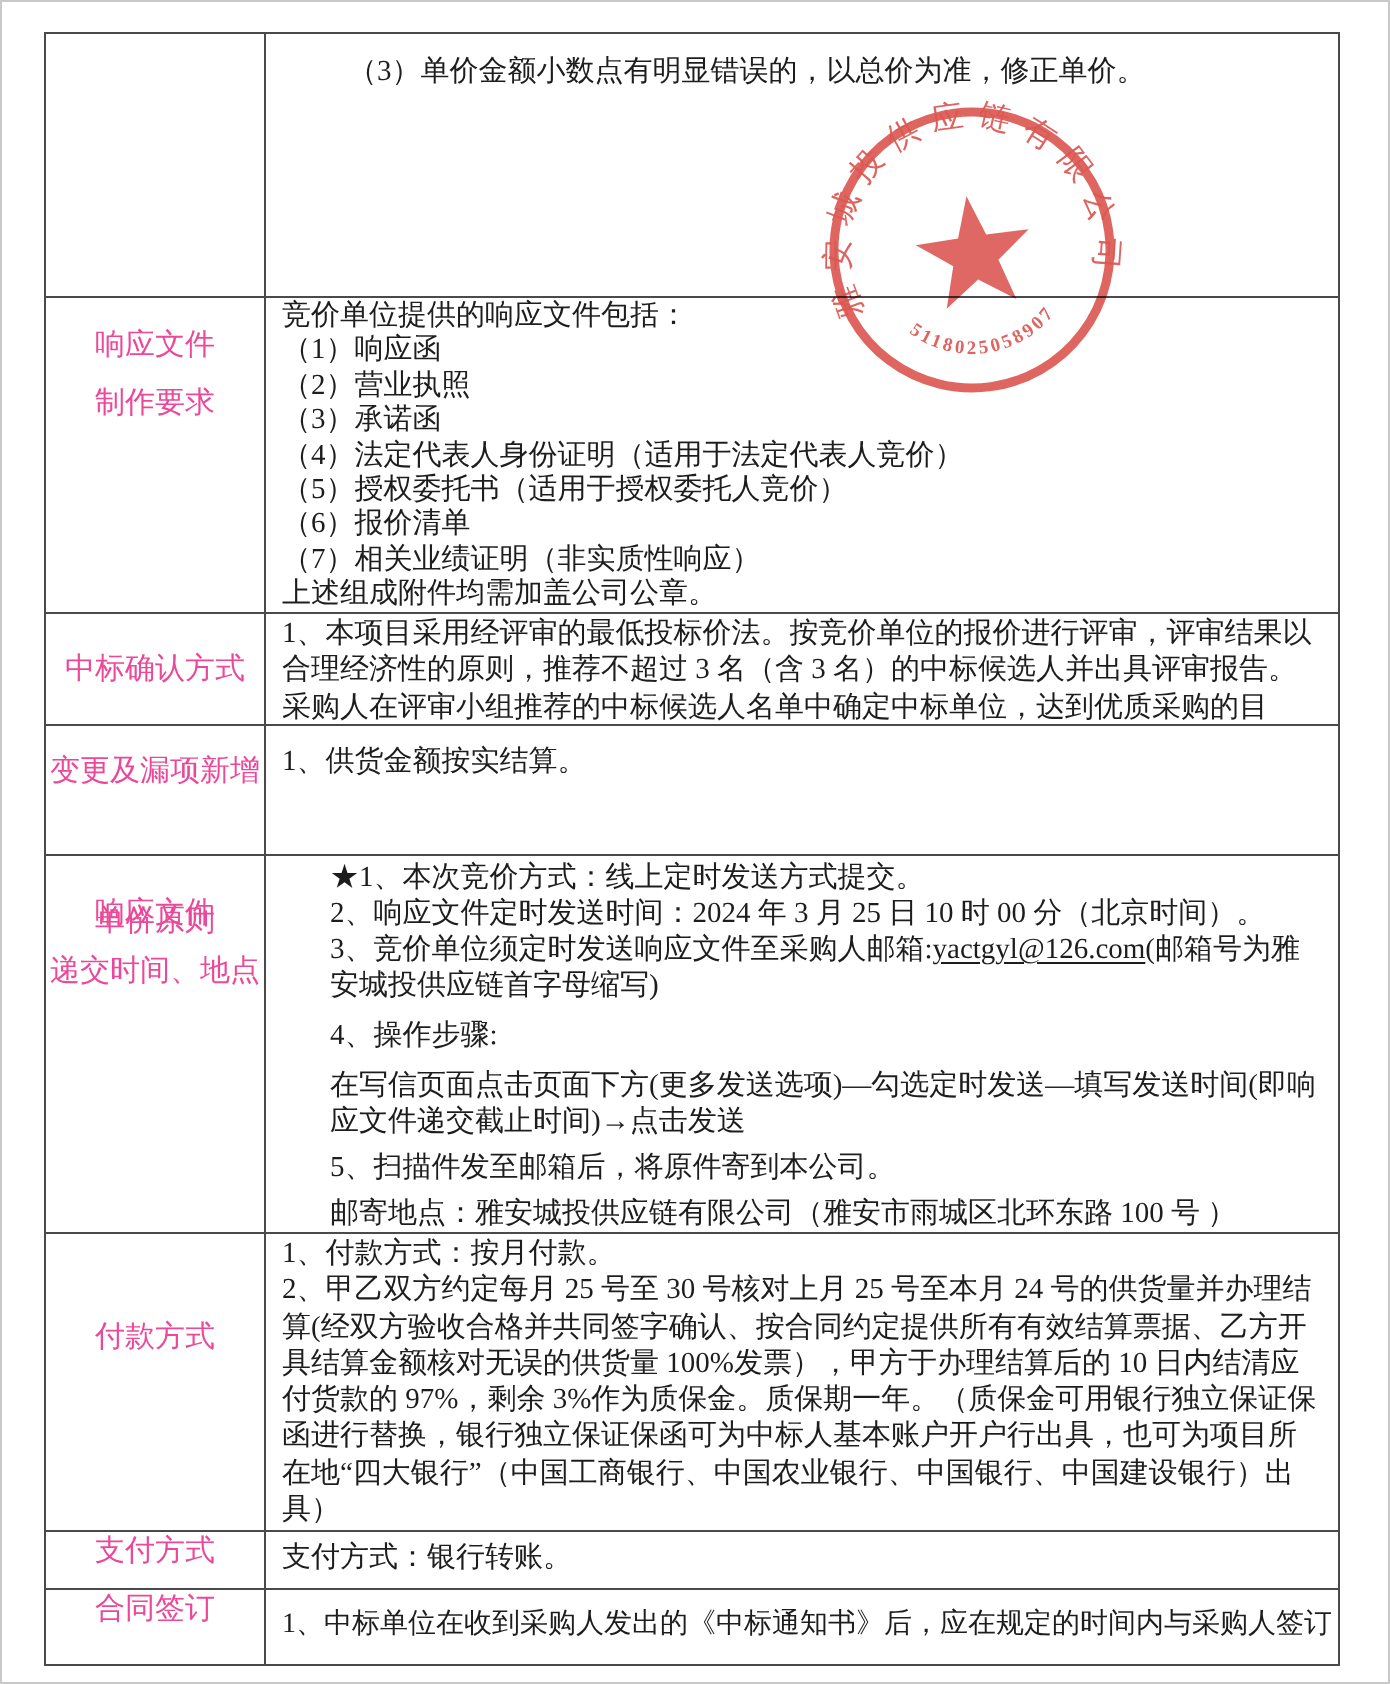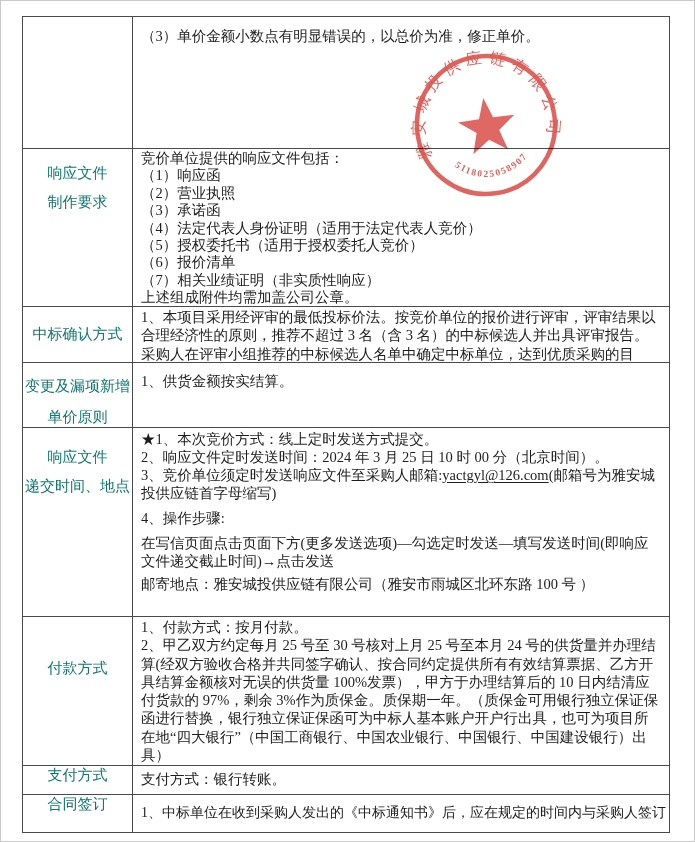--- a/index.html
+++ b/index.html
@@ -14,52 +14,52 @@
   
   .doc-table{
     position:absolute;left:22px;top:16px;width:648px;
     border:1px solid #4a4a4a;box-sizing:border-box;
     background:transparent;
   }
   .row{display:flex;border-bottom:1px solid #4a4a4a;box-sizing:border-box;}
   .row:last-child{border-bottom:none;}
   .label-cell{
     flex:0 0 110px;width:110px;border-right:1px solid #4a4a4a;box-sizing:border-box;
-    text-align:center;font-size:15px;color:#0f766e;
+    text-align:center;font-size:15px;color:#ec4899;
     display:flex;flex-direction:column;align-items:center;
   }
   .content-cell{
     flex:1;box-sizing:border-box;overflow:hidden;
     font-size:14.5px;padding:2px 8px 0 8px;
   }
   .content-cell p{margin:0;}
 
   
   .r1{height:132px;} .r2{height:158px;} .r3{height:56px;} .r4{height:65px;}
   .r5{height:189px;} .r6{height:149px;} .r7{height:29px;} .r8{height:37px;}
 
   
-  .r1 .content-cell{line-height:31px;padding-top:4px;}
+  .r1 .content-cell{line-height:31px;padding-top:4px;margin-left:33px;}
   .r1 .indent{text-indent:2em;}
   .r2 .content-cell{line-height:17.4px;padding-top:1px;}
   .r3 .content-cell{line-height:18.3px;padding-top:1px;}
   .r4 .content-cell{line-height:18px;padding-top:9px;}
-  .r5 .content-cell{line-height:18px;padding-top:2px;}
+  .r5 .content-cell{line-height:18px;padding-top:2px;margin-left:24px;}
   .r5 .gap-lg{margin-top:7px;}
   .r5 .gap-sm{margin-top:5px;}
   .r6 .content-cell{line-height:18.3px;padding-top:1px;}
   .r7 .content-cell{line-height:18px;padding-top:4px;}
   .r8 .content-cell{line-height:18px;padding-top:9px;}
   .r8 .content-cell p{white-space:nowrap;font-size:14px;}
 
   
   .r2 .label-cell{padding-top:10px;}
   .r2 .label-line{line-height:29px;}
   .r3 .label-cell{justify-content:center;}
-  .r4 .label-cell{padding-top:8px;}
+  .r4 .label-cell{padding-top:8px;gap:44px;}
   .r4 .label-line{line-height:31px;}
   .r5 .label-cell{padding-top:15px;}
   .r5 .label-line{line-height:29px;}
   .r6 .label-cell{padding-top:42px;}
   .r7 .label-cell,.r8 .label-cell{}
 
   .email{text-decoration:underline;text-underline-offset:2px;text-align:right;}
 
   
   .stamp{
@@ -125,20 +125,21 @@
     <div class="label-cell">
       <div class="label-line">响应文件</div>
       <div class="label-line">递交时间、地点</div>
     </div>
     <div class="content-cell">
       <p>★1、本次竞价方式：线上定时发送方式提交。</p>
       <p>2、响应文件定时发送时间：2024 年 3 月 25 日 10 时 00 分（北京时间）。</p>
       <p><span>3、竞价单位须定时发送响应文件至采购人邮箱:</span><span class="email">yactgyl@126.com</span><span>(邮箱号为雅安城投供应链首字母缩写)</span></p>
       <p class="gap-lg">4、操作步骤:</p>
       <p class="gap-lg">在写信页面点击页面下方(更多发送选项)—勾选定时发送—填写发送时间(即响应文件递交截止时间)→点击发送</p>
+      <p class="gap-sm">5、扫描件发至邮箱后，将原件寄到本公司。</p>
       <p class="gap-sm">邮寄地点：雅安城投供应链有限公司（雅安市雨城区北环东路 100 号 ）</p>
     </div>
   </div>
 
   <div class="row r6">
     <div class="label-cell">
       <div class="label-line">付款方式</div>
     </div>
     <div class="content-cell">
       <p>1、付款方式：按月付款。</p>

